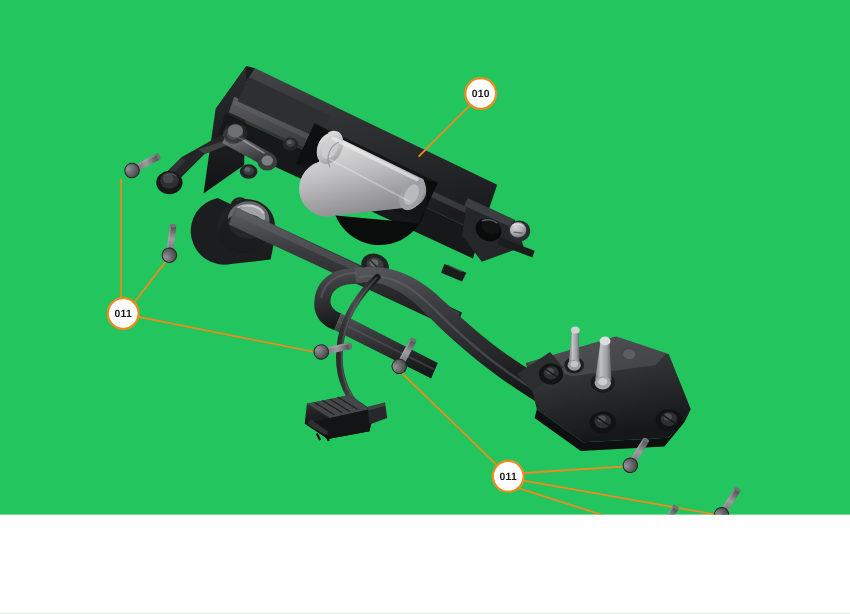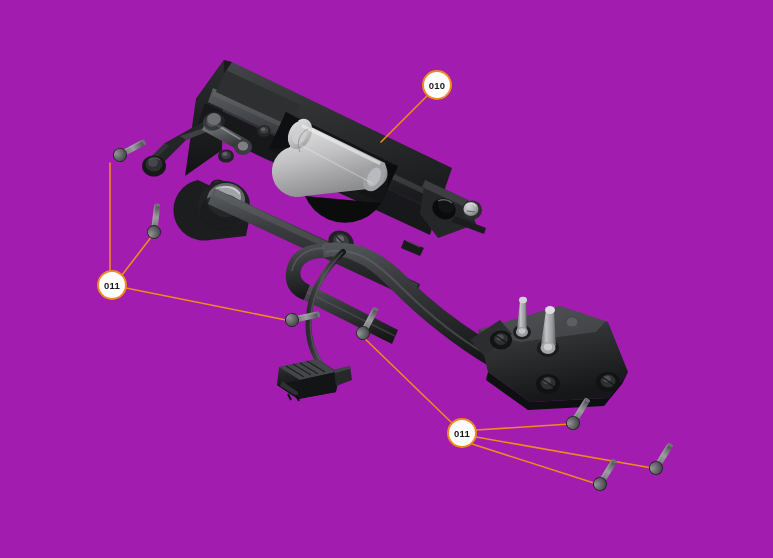--- a/index.html
+++ b/index.html
@@ -7,22 +7,22 @@
     margin: 0;
     padding: 0;
     background: #ffffff;
   }
   body {
     font-family: "Liberation Sans", sans-serif;
   }
   #stage {
     position: relative;
     width: 773px;
-    height: 558px;
-    background: #a21caf;
+    height: 468px;
+    background: #22c55e;
     overflow: hidden;
   }
   #scene {
     position: absolute;
     left: 0;
     top: 0;
     width: 773px;
     height: 558px;
   }
   .callout-label {

